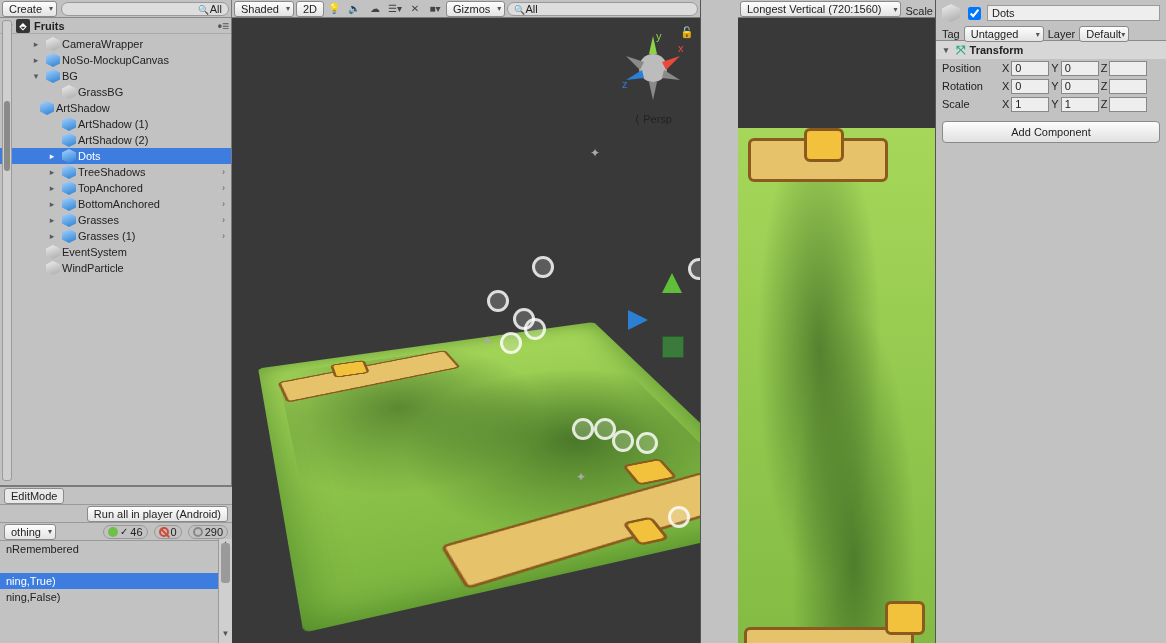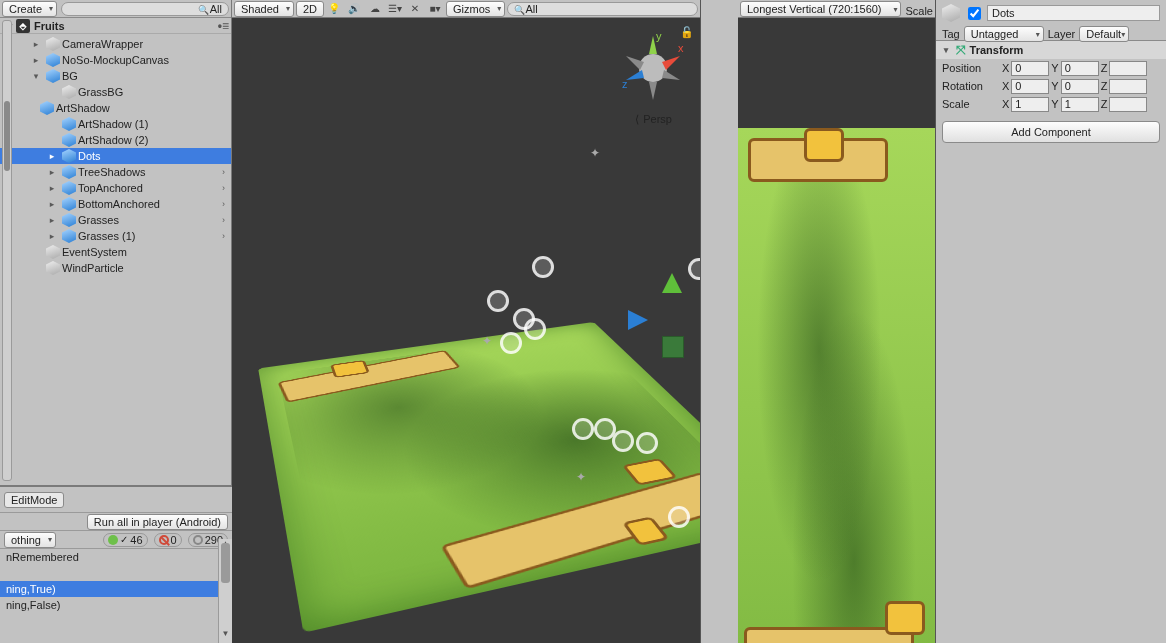--- a/index.html
+++ b/index.html
@@ -327,21 +327,21 @@
           </div>
         </div>
       </div>
   </div>
   <div class="add-comp">
       <span>Add Component</span>
     </div>
 </div>
 
 <div id="bottom">
-  <div class="bt-row" style="height:26px">
+  <div class="bt-row" style="height:18px">
     <div class="btn" style="background:#e8e8e8">
         <span>EditMode</span>
       </div>
   </div>
   <div class="bt-row">
     <div style="flex:1"></div>
     <div class="btn">
         <span>Run all in player (Android)</span>
       </div>
   </div>

